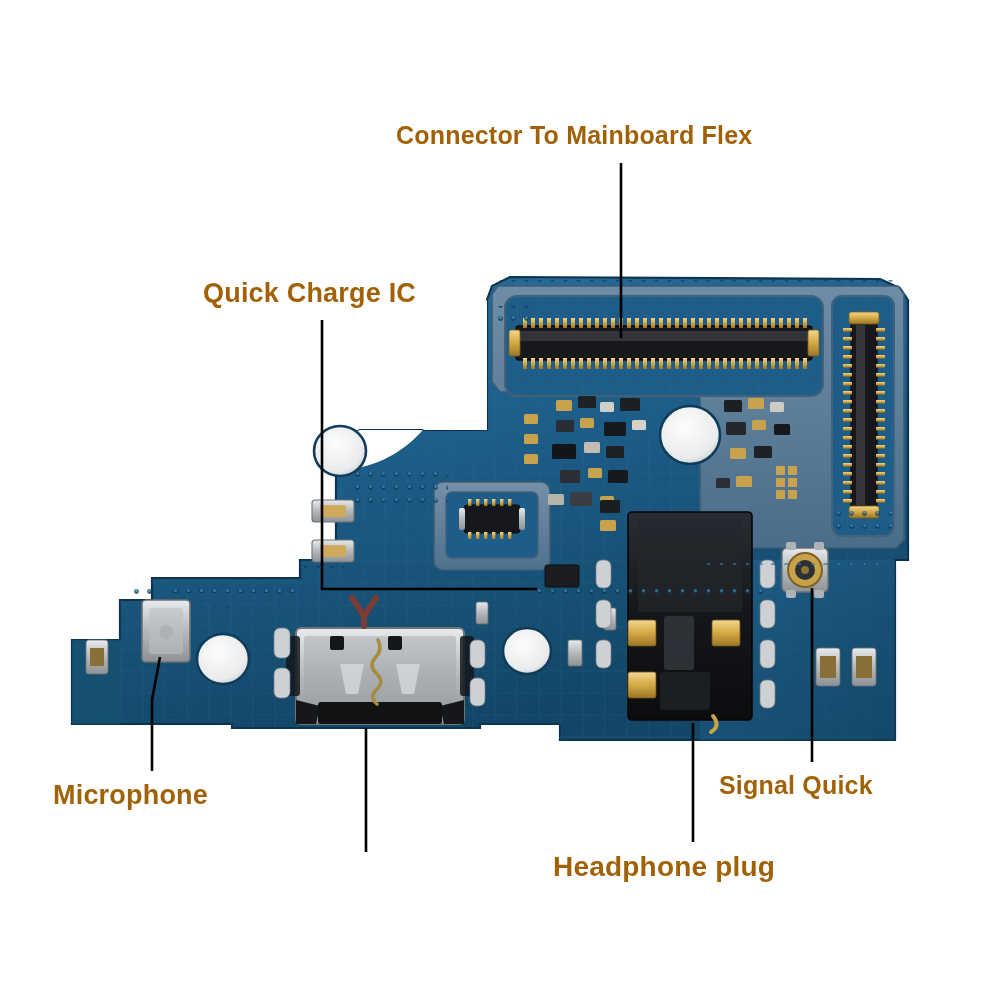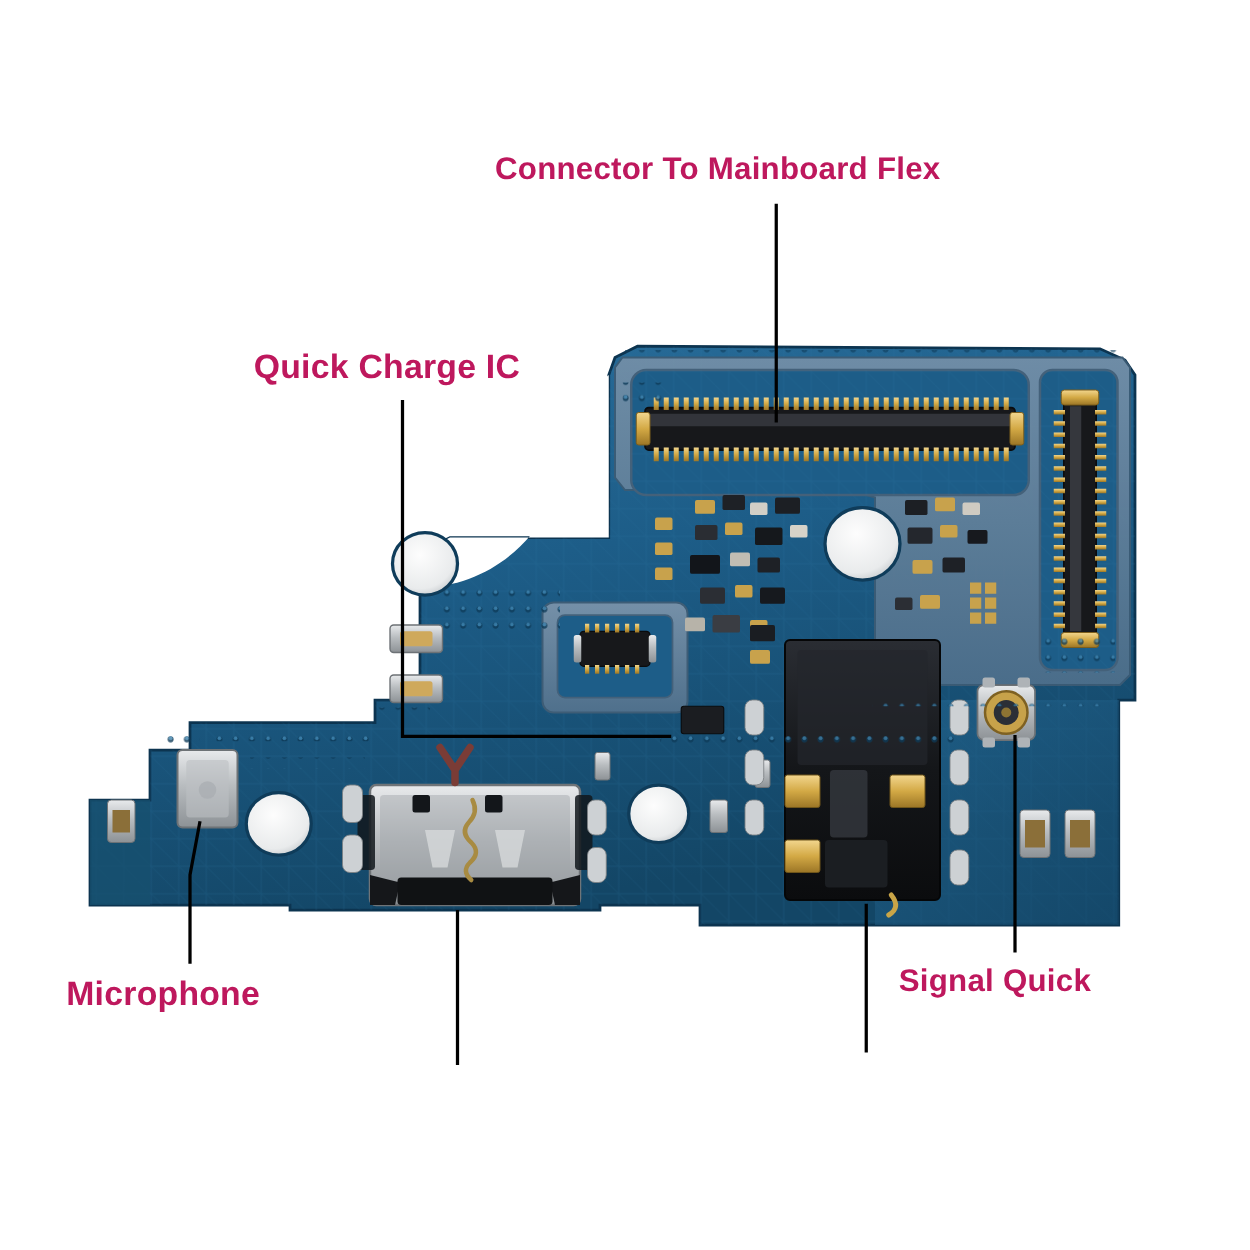--- a/index.html
+++ b/index.html
@@ -1,18 +1,18 @@
 <!DOCTYPE html>
 <html><head>
 <meta charset="utf-8">
 <style>
   html,body{margin:0;padding:0;background:#ffffff;}
   body{width:1000px;height:1000px;font-family:"Liberation Sans",sans-serif;overflow:hidden;}
   #stage{position:relative;width:1000px;height:1000px;background:#ffffff;}
-  .lbl{position:absolute;color:#be185d;font-weight:bold;white-space:nowrap;letter-spacing:.2px;}
+  .lbl{position:absolute;color:#a16207;font-weight:bold;white-space:nowrap;letter-spacing:.2px;}
   #l-conn{left:396px;top:121px;font-size:25px;}
   #l-qcic{left:203px;top:278px;font-size:27px;}
   #l-mic {left:53px; top:780px;font-size:27px;text-align:right;}
   #l-usb {left:209px;top:861px;font-size:28px;}
   #l-hp  {left:553px;top:851px;font-size:28px;}
   #l-sig {left:719px;top:771px;font-size:25px;}
   svg.board{position:absolute;left:0;top:0;width:1000px;height:1000px;}
 </style>
 </head>
 <body>
@@ -406,15 +406,16 @@
       <path d="M152,771 L152,700 L160,657"></path>
       <path d="M366,852 L366,728"></path>
       <path d="M693,842 L693,723"></path>
       <path d="M812,762 L812,588"></path>
     </g>
   </svg>
 
   <div class="lbl" id="l-conn">Connector To Mainboard Flex</div>
   <div class="lbl" id="l-qcic">Quick Charge IC</div>
   <div class="lbl" id="l-mic">Microphone</div>
+  <div class="lbl" id="l-hp">Headphone plug</div>
   <div class="lbl" id="l-sig">Signal Quick</div>
 
 </div>
 
 </body></html>

